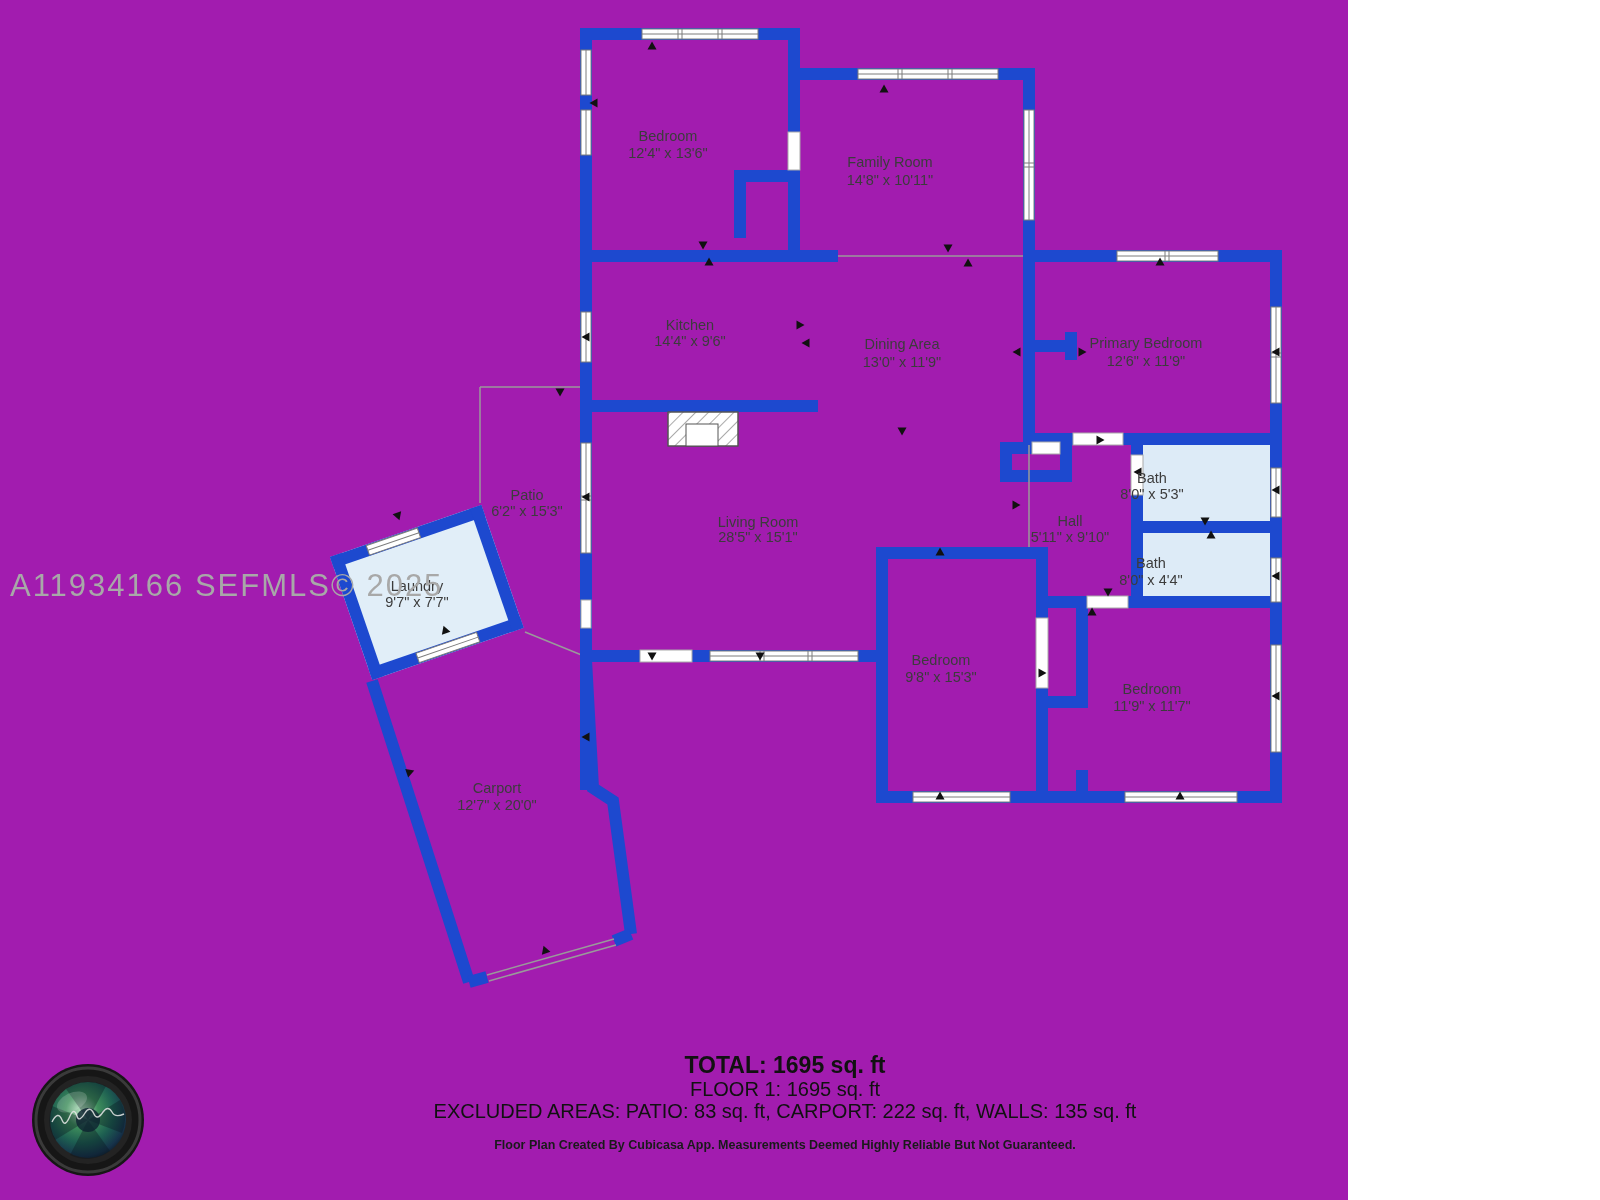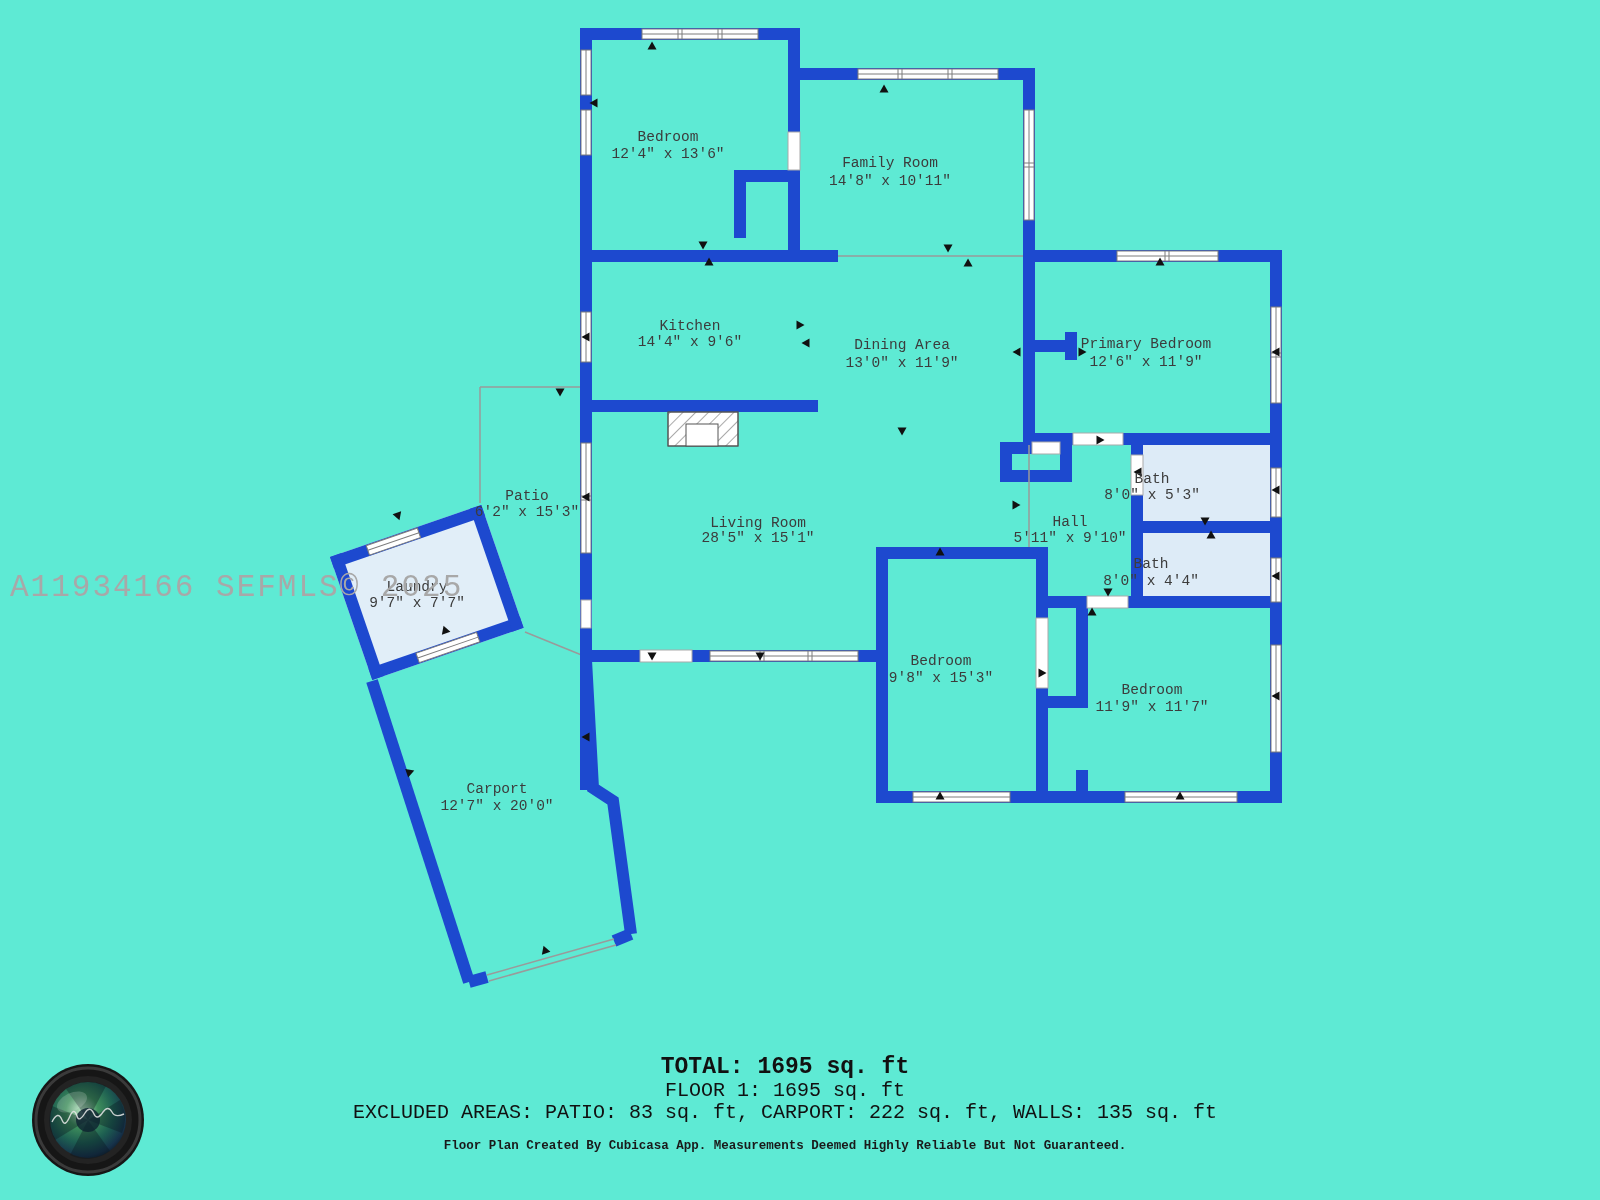--- a/index.html
+++ b/index.html
@@ -1,16 +1,16 @@
 <!DOCTYPE html>
 <html><head>
 <meta charset="utf-8">
 <style>
   html,body{margin:0;padding:0;background:#ffffff;width:1600px;height:1200px;overflow:hidden;}
-  .stage{position:relative;width:1600px;height:1200px;background:#5eead4;font-family:Liberation Mono, monospace;}
+  .stage{position:relative;width:1348px;height:1200px;background:#a21caf;font-family:Liberation Sans, sans-serif;}
   svg{position:absolute;left:0;top:0;}
   .wall{fill:#1d49cf;}
   .wstroke{stroke:#1d49cf;stroke-width:12;fill:none;}
   .win{fill:#ffffff;stroke:#7d7d7d;stroke-width:1;}
   .winline{stroke:#7d7d7d;stroke-width:1;}
   .door{fill:#ffffff;stroke:#a9a9a9;stroke-width:1;}
   .thin{stroke:#9a9a9a;stroke-width:1.5;fill:none;}
   .arr{fill:#111111;}
   .roomlabel{fill:#3c3c3c;font-size:14.5px;text-anchor:middle;}
   .watermark{fill:#a8a8a8;font-size:31px;letter-spacing:2px;}

